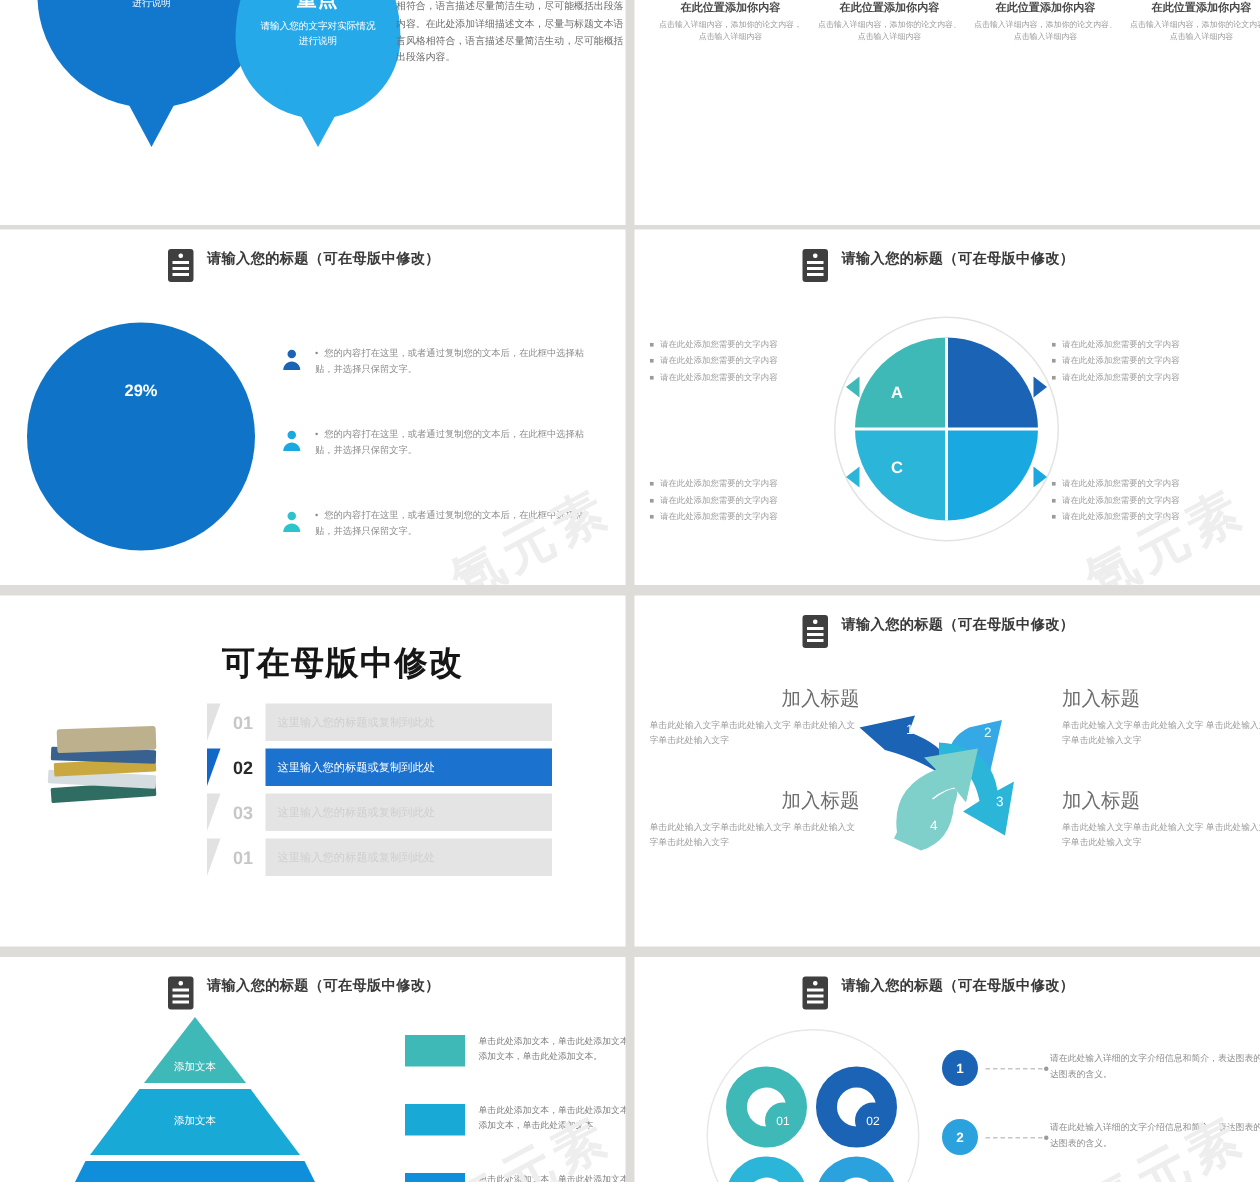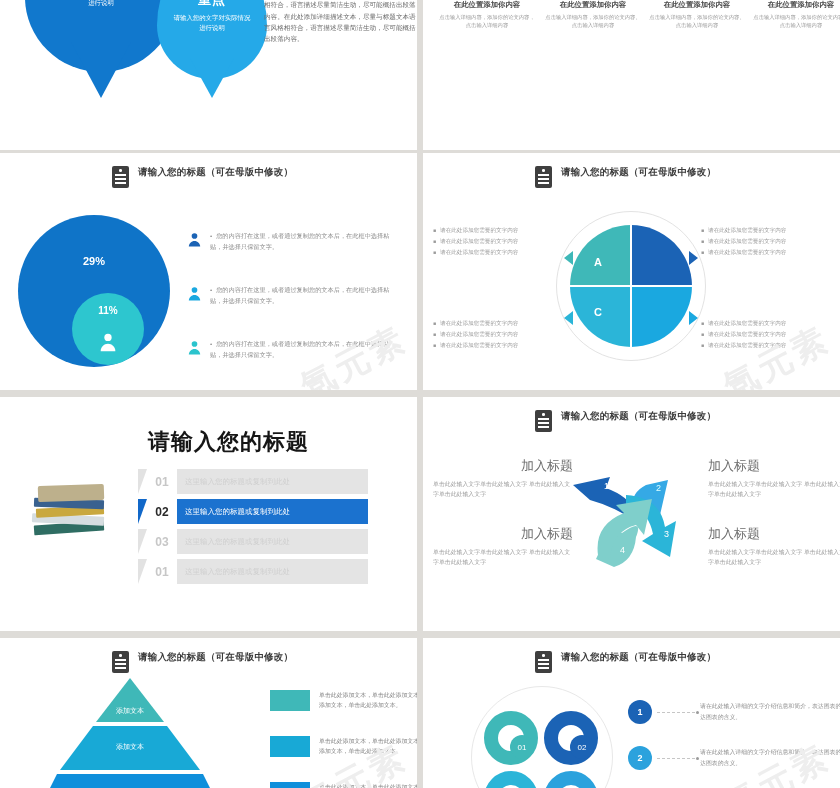--- a/index.html
+++ b/index.html
@@ -182,27 +182,20 @@
           <i></i>
           <i></i>
           <i></i>
           <span class="dot"></span>
         </span>
       <span class="head-title">请输入您的标题（可在母版中修改）</span>
     </div>
     <div class="circ c-out">
       <span class="lbl">29%</span>
     </div>
-    <div class="circ c-in">
-      <span class="lbl">11%</span>
-      <svg class="person-big" viewBox="0 0 24 24">
-          <circle cx="12" cy="7" r="4"></circle>
-          <path d="M4 22c0-4.4 3.6-8 8-8s8 3.6 8 8z"></path>
-        </svg>
-    </div>
     <div id="circle-bullets">
         <div class="pitem" style="top: 78px;">
           <svg viewBox="0 0 24 24" fill="#1b63b5">
             <circle cx="12" cy="7" r="4"></circle>
             <path d="M4 22c0-4.4 3.6-8 8-8s8 3.6 8 8z"></path>
           </svg>
           <div class="bl">您的内容打在这里，或者通过复制您的文本后，在此框中选择粘贴，并选择只保留文字。</div>
         </div>
         <div class="pitem" style="top: 132px;">
           <svg viewBox="0 0 24 24" fill="#1aa8e0">
@@ -261,21 +254,21 @@
         <div class="bgroup" style="left: 278px; top: 165px;">
           <div>请在此处添加您需要的文字内容</div>
           <div>请在此处添加您需要的文字内容</div>
           <div>请在此处添加您需要的文字内容</div>
         </div>
       </div>
     <div class="wm">氪元素</div>
   </div>
 
   <div class="panel p-bl">
-    <div class="toc-title">请输入您的标题</div>
+    <div class="toc-title">可在母版中修改</div>
     <div class="books">
       <span style="left:4px;top:38px;width:70px;height:10px;background:#2f6d63;transform:rotate(-4deg);"></span>
       <span style="left:2px;top:30px;width:72px;height:9px;background:#d6dde0;transform:rotate(3deg);"></span>
       <span style="left:6px;top:22px;width:68px;height:9px;background:#c9a83f;transform:rotate(-3deg);"></span>
       <span style="left:4px;top:14px;width:70px;height:9px;background:#39618f;transform:rotate(2deg);"></span>
       <span style="left:8px;top:0px;width:66px;height:16px;background:#bdb08c;transform:rotate(-2deg);border-radius:2px;"></span>
     </div>
     <div id="toc-rows">
         <div class="toc-row" style="top: 72px;">
           <span class="toc-tri"></span>

